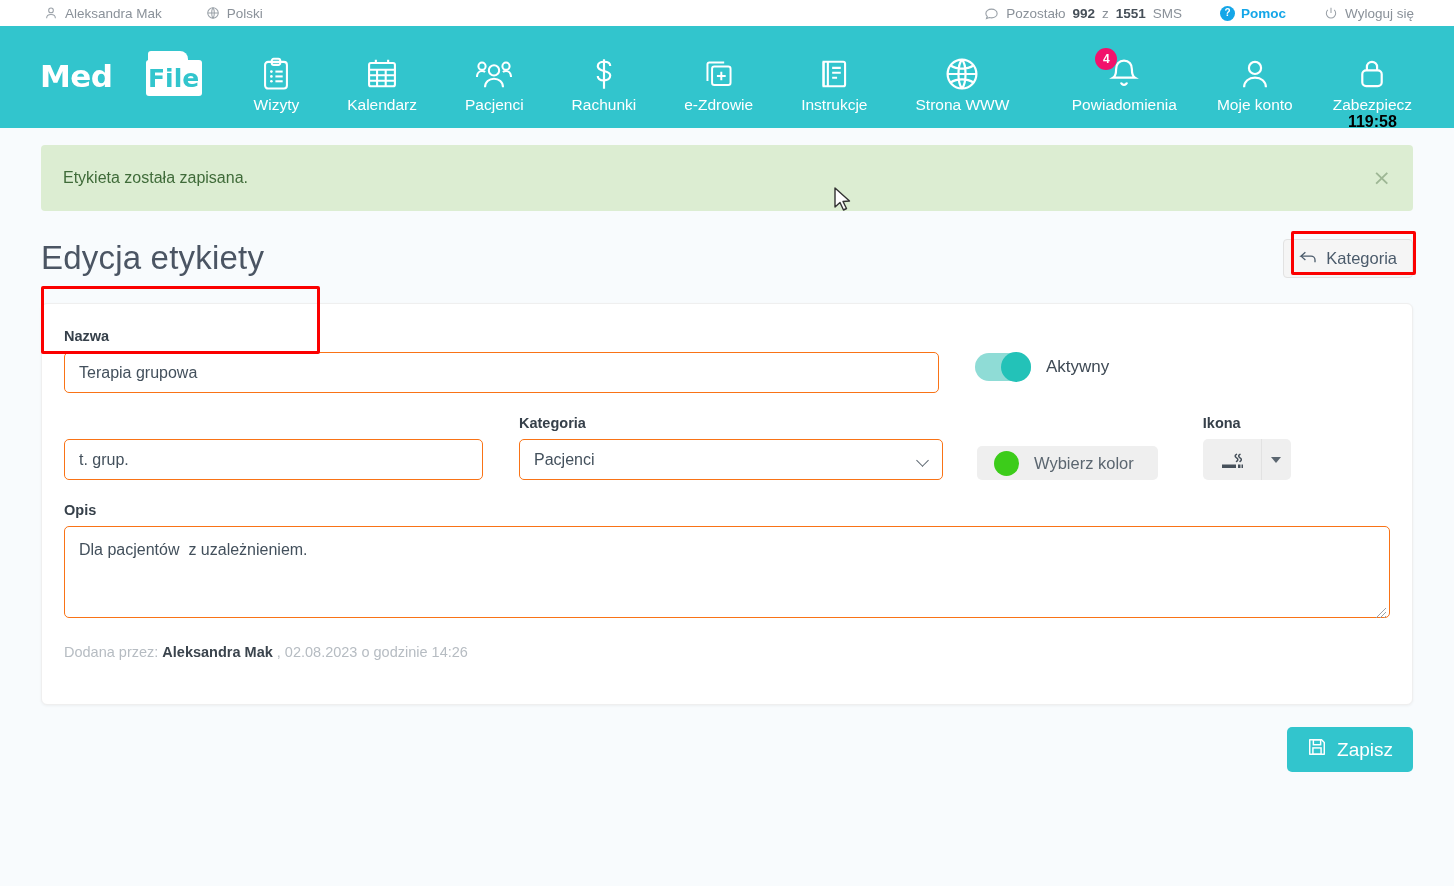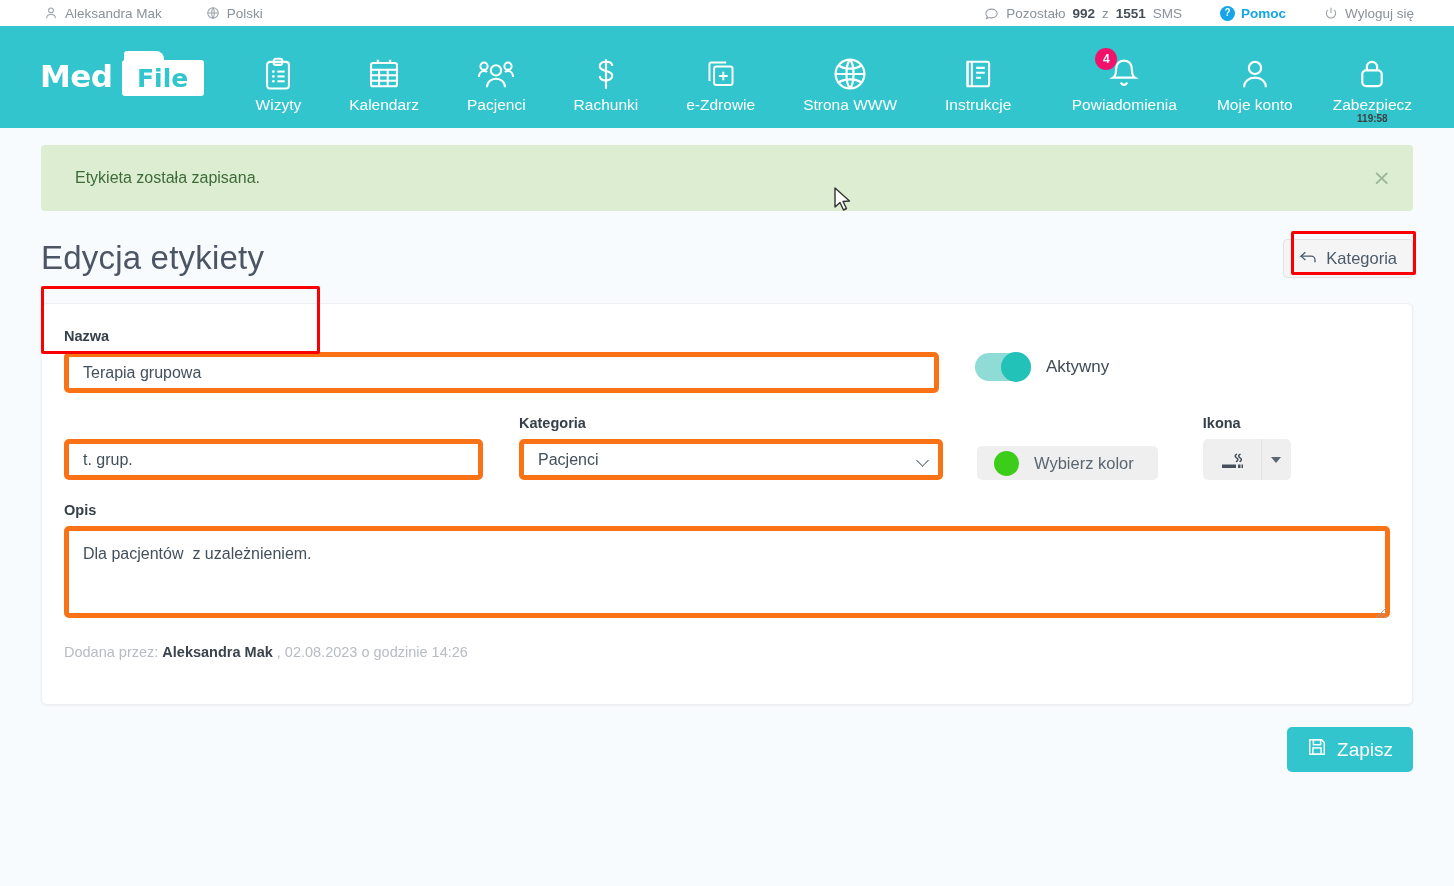--- a/index.html
+++ b/index.html
@@ -54,24 +54,25 @@
     margin: 30px 36px 0 18px;
     gap: 9px;
   }
   .logo .med {
     color: #ffffff; font-size: 31px; font-weight: bold;
     letter-spacing: -0.5px; font-family: "DejaVu Sans", sans-serif;
   }
   .logo .folder {
     position: relative;
     background: #ffffff;
-    width: 82px; height: 36px;
+    width: 56px; height: 36px;
     border-radius: 3px;
     display: flex; align-items: center; justify-content: center;
     margin-top: 4px;
+    margin-left: 24px;
   }
   .logo .folder::before {
     content: "";
     position: absolute;
     top: -9px; left: 2px;
     width: 40px; height: 11px;
     background: #ffffff;
     border-radius: 3px 8px 0 0;
   }
   .logo .folder span {
@@ -94,34 +95,34 @@
   .nav-right { margin-left: auto; display: flex; align-items: flex-start; margin-top: 28px; }
   .nav-right .nav-item { padding: 0 20px; }
   .bell-wrap { position: relative; }
   .bell-badge {
     position: absolute; top: -6px; left: -13px;
     width: 22px; height: 22px; border-radius: 50%;
     background: #f2126c; color: #fff;
     font-size: 12px; font-weight: bold;
     display: flex; align-items: center; justify-content: center;
   }
-  .lock-timer { font-size: 10px; font-weight: bold; color: #404040; margin-top: -1px; }
+  .lock-timer { font-size: 16px; font-weight: bold; color: #000000; margin-top: -1px; }
 
   
   .alert-row { position: relative; padding: 0; }
   .alert {
     margin: 17px 41px 0 41px;
     height: 66px;
     background: #dcedd2;
     border-radius: 4px;
     display: flex; align-items: center;
     padding: 0 22px;
     position: relative;
   }
-  .alert .msg { color: #3f6b39; font-size: 16px; margin-left: 12px; }
+  .alert .msg { color: #3f6b39; font-size: 16px; }
   .alert .close {
     position: absolute; right: 22px; top: 50%; transform: translateY(-50%);
     color: #9eb795; font-size: 22px; line-height: 1; cursor: pointer;
     font-family: "DejaVu Sans", sans-serif;
   }
   .annot-alert {
     position: absolute;
     left: 41px; top: 141px;
     width: 279px; height: 68px;
     border: 3px solid #fb0000;
@@ -167,21 +168,21 @@
     padding: 24px 22px 28px 22px;
     height: 402px;
   }
 
   .lbl-b { font-size: 14.5px; color: #36404a; font-weight: bold; }
   .lbl-muted { font-size: 14.5px; color: #a6adb4; font-weight: normal; }
 
   .field-input {
     width: 100%;
     height: 41px;
-    border: 5px solid #f97316;
+    border: 1px solid #f97316;
     border-radius: 5px;
     padding: 0 14px;
     font-size: 16px;
     color: #43505c;
     background: #ffffff;
     font-family: "Liberation Sans", sans-serif;
     outline: none;
   }
 
   .row1 { display: flex; align-items: flex-start; }
@@ -403,35 +404,35 @@
           <svg width="30" height="32" viewBox="0 0 26 26" fill="none" stroke="#fff" stroke-width="1.7">
             <path d="M3 19V4.5A1.5 1.5 0 0 1 4.5 3h13"></path>
             <rect x="7" y="6.5" width="16" height="16" rx="2"></rect>
             <path d="M15 11v7.5M11.2 14.7h7.6"></path>
           </svg>
         </span>
         <span class="lbl">e-Zdrowie</span>
       </div>
       <div class="nav-item">
         <span class="ic">
+          <svg width="30" height="32" viewBox="0 0 24 26" fill="none" stroke="#fff" stroke-width="1.7">
+            <path d="M3.5 3h16a1.5 1.5 0 0 1 1.5 1.5v17a1.5 1.5 0 0 1-1.5 1.5h-16z"></path>
+            <path d="M3.5 3v20M7 3v20M10.5 8h7M10.5 12h7M10.5 16h4"></path>
+          </svg>
+        </span>
+        <span class="lbl">Instrukcje</span>
+      </div>
+      <div class="nav-item">
+        <span class="ic">
           <svg width="34" height="34" viewBox="0 0 26 26" fill="none" stroke="#fff" stroke-width="1.7">
             <circle cx="13" cy="13" r="11"></circle>
             <path d="M2 13h22M13 2c3.6 4 3.6 18 0 22M13 2c-3.6 4-3.6 18 0 22M4.3 6.5c2.4 1.6 5.4 2.4 8.7 2.4s6.3-.8 8.7-2.4M4.3 19.5c2.4-1.6 5.4-2.4 8.7-2.4s6.3.8 8.7 2.4"></path>
           </svg>
         </span>
         <span class="lbl">Strona WWW</span>
-      </div>
-      <div class="nav-item">
-        <span class="ic">
-          <svg width="30" height="32" viewBox="0 0 24 26" fill="none" stroke="#fff" stroke-width="1.7">
-            <path d="M3.5 3h16a1.5 1.5 0 0 1 1.5 1.5v17a1.5 1.5 0 0 1-1.5 1.5h-16z"></path>
-            <path d="M3.5 3v20M7 3v20M10.5 8h7M10.5 12h7M10.5 16h4"></path>
-          </svg>
-        </span>
-        <span class="lbl">Instrukcje</span>
       </div>
     </div>
 
     <div class="nav-right">
       <div class="nav-item">
         <span class="ic bell-wrap">
           <svg width="32" height="34" viewBox="0 0 26 28" fill="none" stroke="#fff" stroke-width="1.8">
             <path d="M13 3c-4.1 0-6.5 3-6.5 7 0 5.5-2.5 7-2.5 7h18s-2.5-1.5-2.5-7c0-4-2.4-7-6.5-7z"></path>
             <path d="M10.5 21a2.6 2.6 0 0 0 5 0"></path>
           </svg>

